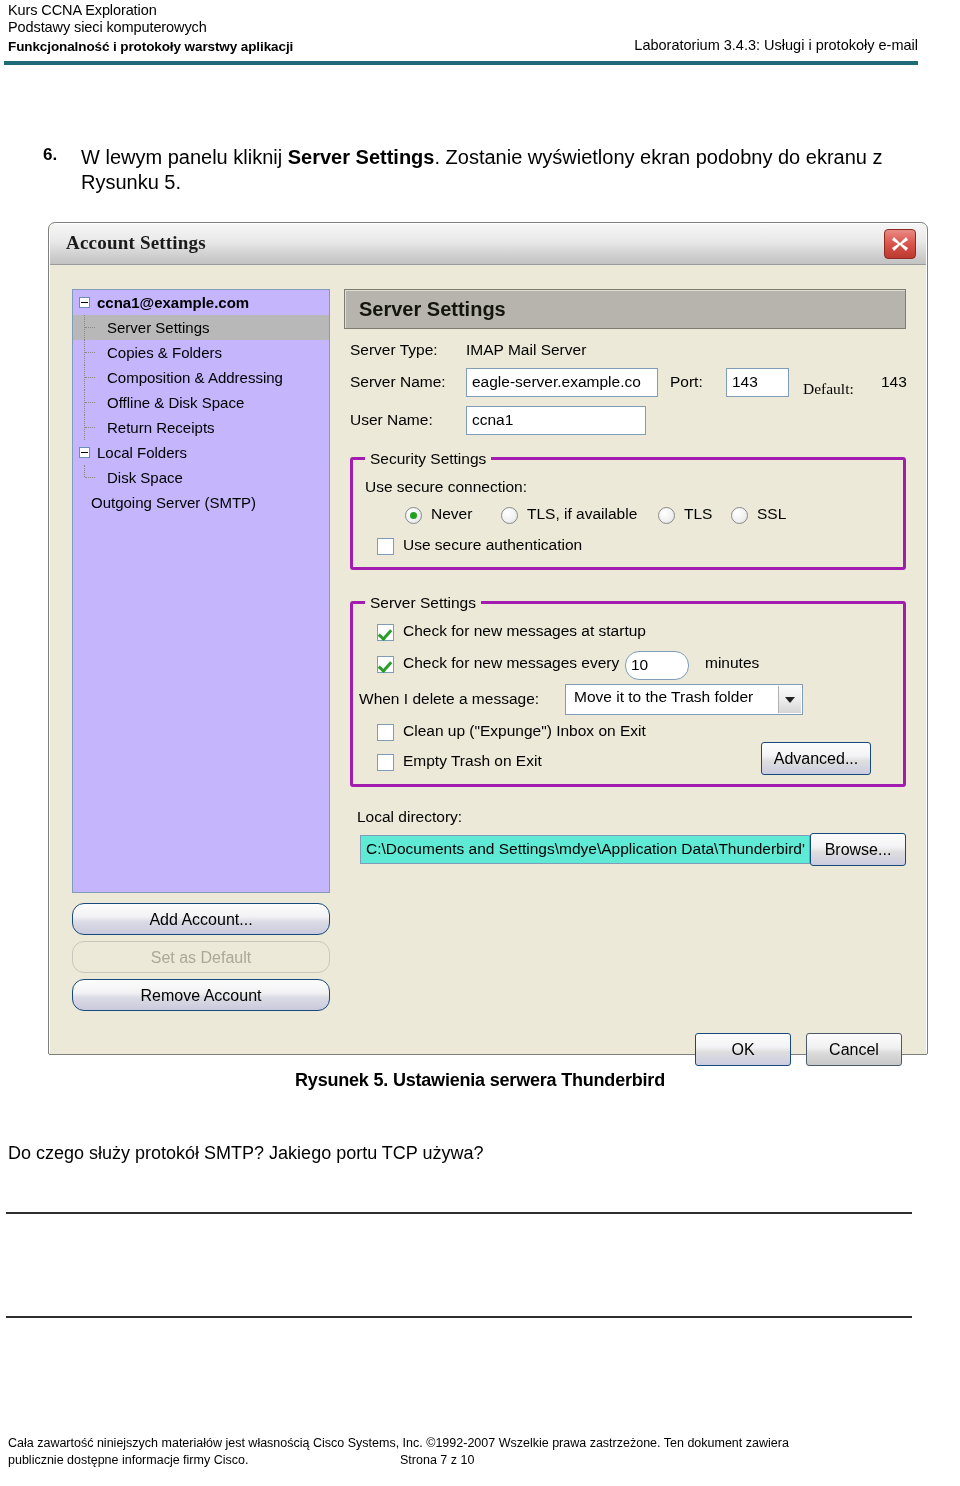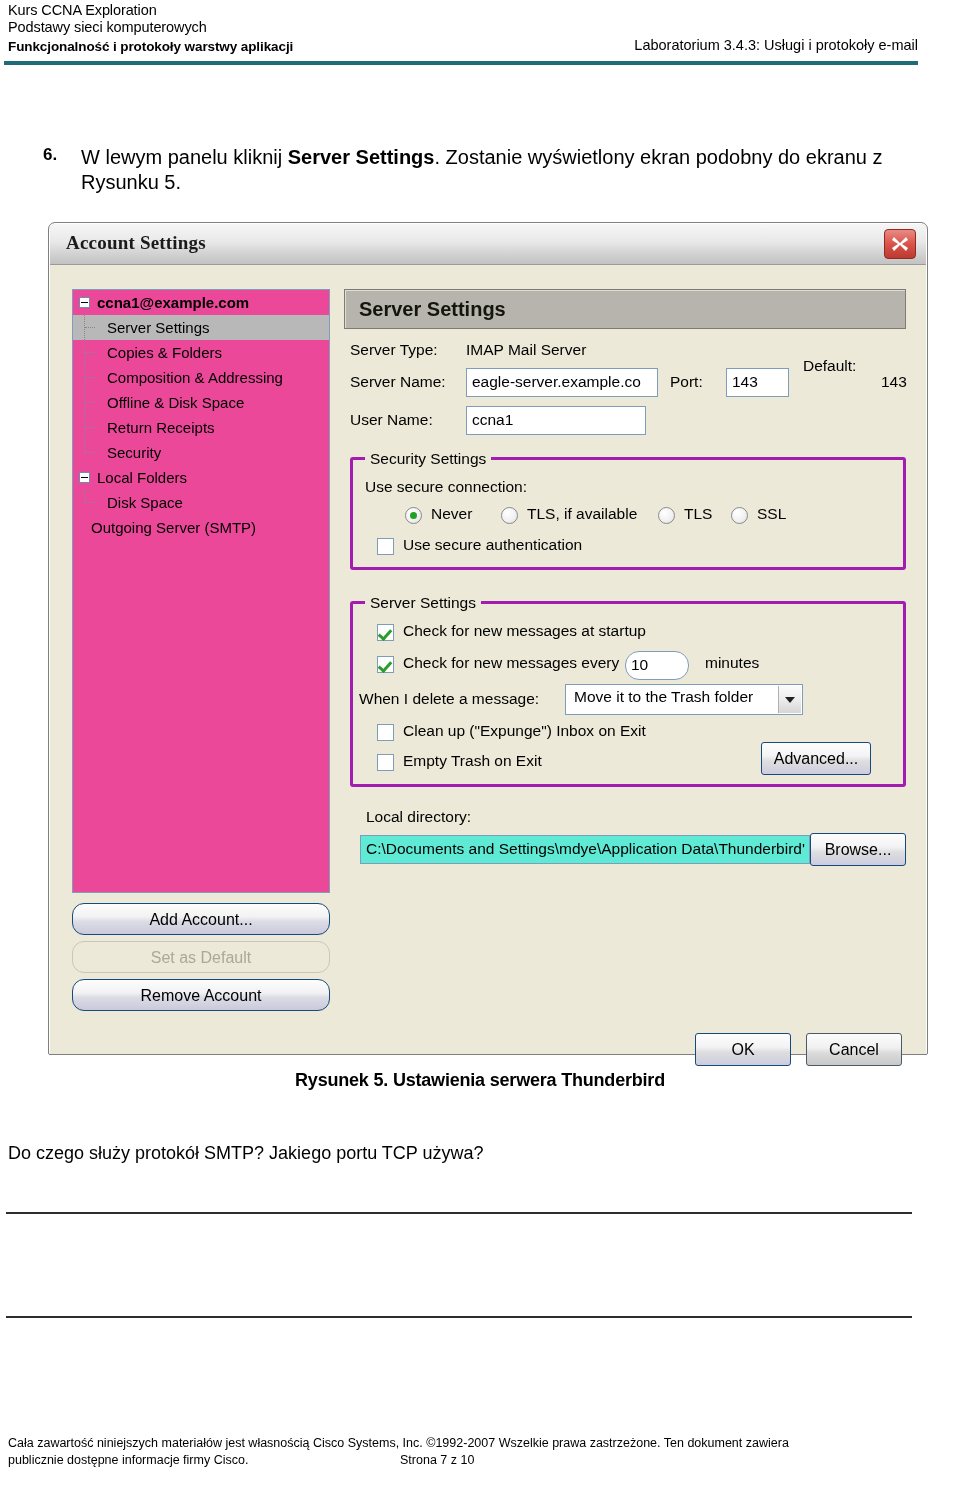--- a/index.html
+++ b/index.html
@@ -109,21 +109,21 @@
     left: 1px; top: 42px;
     width: 876px; height: 789px;
     background: #ece9d8;
   }
 
   
   #account-tree {
     position: absolute;
     left: 22px; top: 24px;
     width: 258px; height: 604px;
-    background: #ec4899;
+    background: #c4b5fd;
     border: 1px solid #7f9db9;
     box-sizing: border-box;
     overflow: hidden;
   }
   .tree-node {
     position: relative;
     height: 25px;
     line-height: 25px;
     font-size: 15px;
     white-space: nowrap;
@@ -423,25 +423,20 @@
       <div class="tree-node child">
         <span class="tree-dots"></span>
         <span class="elbow"></span>
         <span>Offline &amp; Disk Space</span>
       </div>
       <div class="tree-node child">
         <span class="tree-dots"></span>
         <span class="elbow"></span>
         <span>Return Receipts</span>
       </div>
-      <div class="tree-node child">
-        <span class="tree-dots" style="bottom:13px"></span>
-        <span class="elbow"></span>
-        <span>Security</span>
-      </div>
       <div class="tree-node root" style="font-weight:normal">
         <span class="expander lvl2"></span>
         <span style="margin-left:16px">Local Folders</span>
       </div>
       <div class="tree-node child">
         <span class="tree-dots" style="bottom:13px"></span>
         <span class="elbow"></span>
         <span>Disk Space</span>
       </div>
       <div class="tree-node plain">
@@ -462,21 +457,21 @@
         <div id="pane-header-title">Server Settings</div>
       </div>
 
       <div class="field-row" style="left:6px; top:52px;">Server Type:</div>
       <div class="field-row" style="left:122px; top:52px;">IMAP Mail Server</div>
 
       <div class="field-row" style="left:6px; top:84px;">Server Name:</div>
       <div class="txtbox" style="left:122px; top:79px; width:192px; height:29px;">eagle-server.example.co</div>
       <div class="field-row" style="left:326px; top:84px;text-align:right;">Port:</div>
       <div class="txtbox" style="left:382px; top:79px; width:63px; height:29px;">143</div>
-      <div class="field-row" style="left:459px; top:68px;">Default:</div>
+      <div class="field-row" style="left:459px; top:91px;font-family:Liberation Serif, serif;">Default:</div>
       <div class="field-row" style="left:537px; top:84px;">143</div>
 
       <div class="field-row" style="left:6px; top:122px;">User Name:</div>
       <div class="txtbox" style="left:122px; top:117px; width:180px; height:29px;">ccna1</div>
 
       <div class="groupbox" style="left:6px; top:168px; width:556px; height:113px;">
         <span class="gb-title">Security Settings</span>
 
         <div class="opt-label" style="left:12px; top:18px;">Use secure connection:</div>
 
@@ -517,21 +512,21 @@
         <span class="opt-label" style="left:50px; top:118px;">Clean up ("Expunge") Inbox on Exit</span>
 
         <span class="cb" style="left:24px; top:150px;"></span>
         <span class="opt-label" style="left:50px; top:148px;">Empty Trash on Exit</span>
 
         <span class="btn3d" style="left:408px; top:138px; width:110px; height:33px; line-height:31px;">
           <span>Advanced...</span>
         </span>
       </div>
 
-      <div class="field-row" style="left:22px; top:519px;">Local directory:</div>
+      <div class="field-row" style="left:13px; top:519px;">Local directory:</div>
       <div class="txtbox" style="left:16px; top:546px; width:450px; height:29px; background:#5eead4;">C:\Documents and Settings\mdye\Application Data\Thunderbird'</div>
       <div class="btn3d" style="left:466px; top:544px; width:96px; height:33px; line-height:31px;">
         <span>Browse...</span>
       </div>
     </div>
 
     <div class="btn3d" id="ok-button">
       <span>OK</span>
     </div>
     <div class="btn3d" id="cancel-button">

